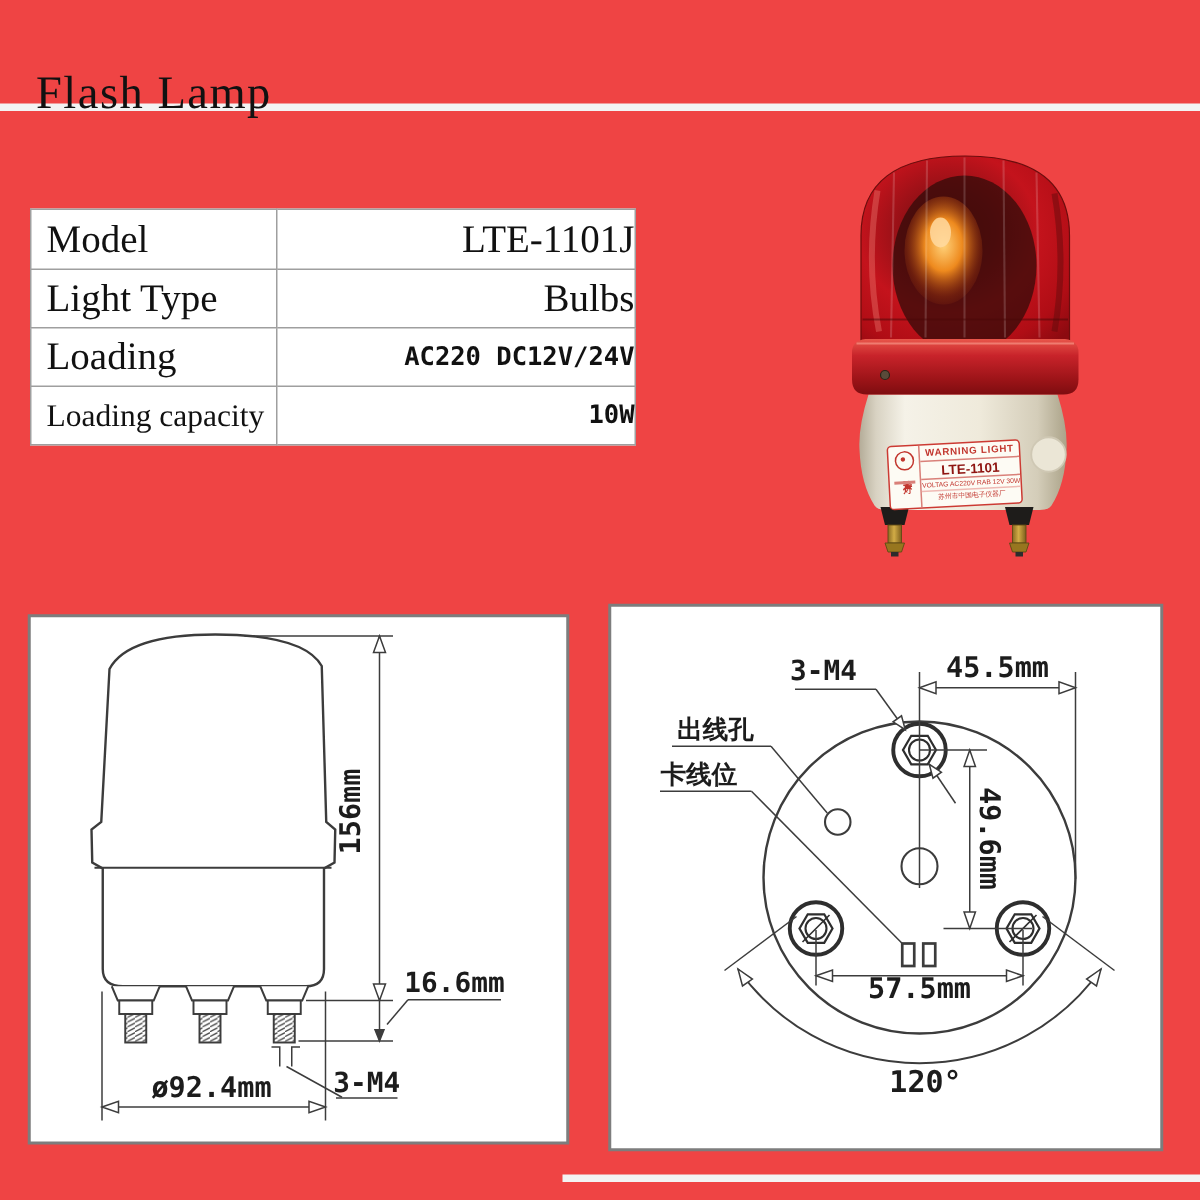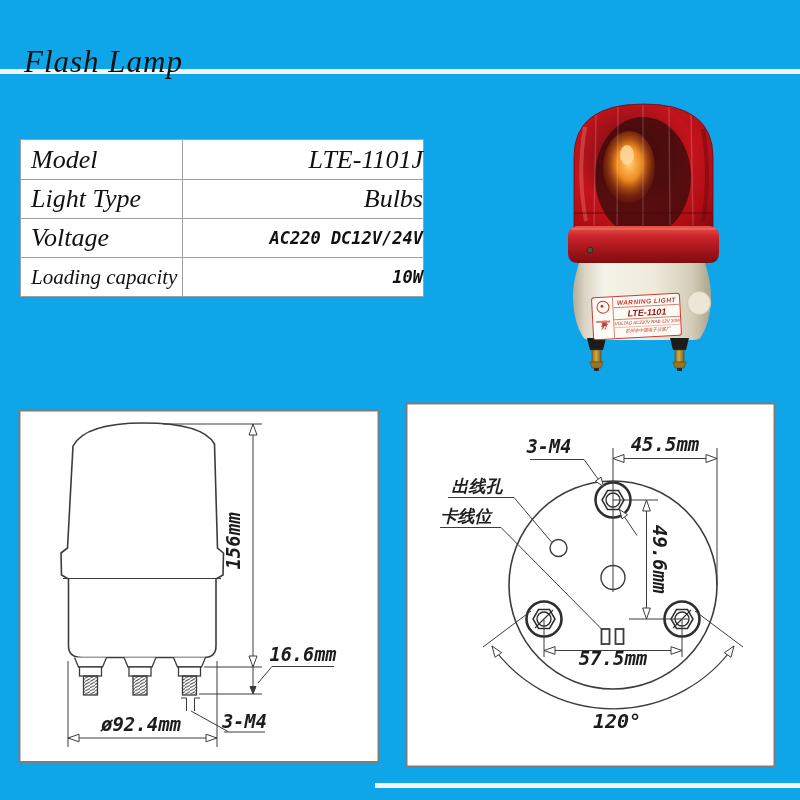--- a/index.html
+++ b/index.html
@@ -1,17 +1,17 @@
 <!DOCTYPE html>
 <html><head>
 <meta charset="utf-8">
 <style>
   html,body{margin:0;padding:0;background:#fff;}
-  #stage{position:relative;width:800px;height:800px;background:#0ea5e9;overflow:hidden;
-         font-family:"Liberation Serif","DejaVu Serif",serif;color:#111;font-style:italic;}
+  #stage{position:relative;width:800px;height:800px;background:#ef4444;overflow:hidden;
+         font-family:"Liberation Serif","DejaVu Serif",serif;color:#111;}
   .hline{position:absolute;background:#f3f3f3;}
   #page-title{position:absolute;left:24px;top:44px;font-size:31px;letter-spacing:1px;z-index:2;}
 
   
   #spec-table{position:absolute;left:20px;top:139px;width:404px;border-collapse:collapse;background:#fff;}
   #spec-table td{border:1px solid #9f9f9f;padding:0;}
   #spec-table td.lab{width:180px;padding-left:10px;font-size:26px;}
   #spec-table td.val{width:297px;text-align:right;font-size:26px;}
   #spec-table tr{height:39px;}
   .lab-small{font-size:21px !important;}
@@ -56,21 +56,21 @@
     <tbody>
         <tr style="height:40px;">
       <td class="lab">Model</td>
       <td class="val">LTE-1101J</td>
     </tr>
     <tr>
       <td class="lab">Light Type</td>
       <td class="val">Bulbs</td>
     </tr>
     <tr>
-      <td class="lab">Voltage</td>
+      <td class="lab">Loading</td>
       <td class="val mono-val">AC220 DC12V/24V</td>
     </tr>
     <tr>
       <td class="lab lab-small">Loading capacity</td>
       <td class="val mono-val">10W</td>
     </tr>
   </tbody>
     </table>
 
   <div id="product-photo">

